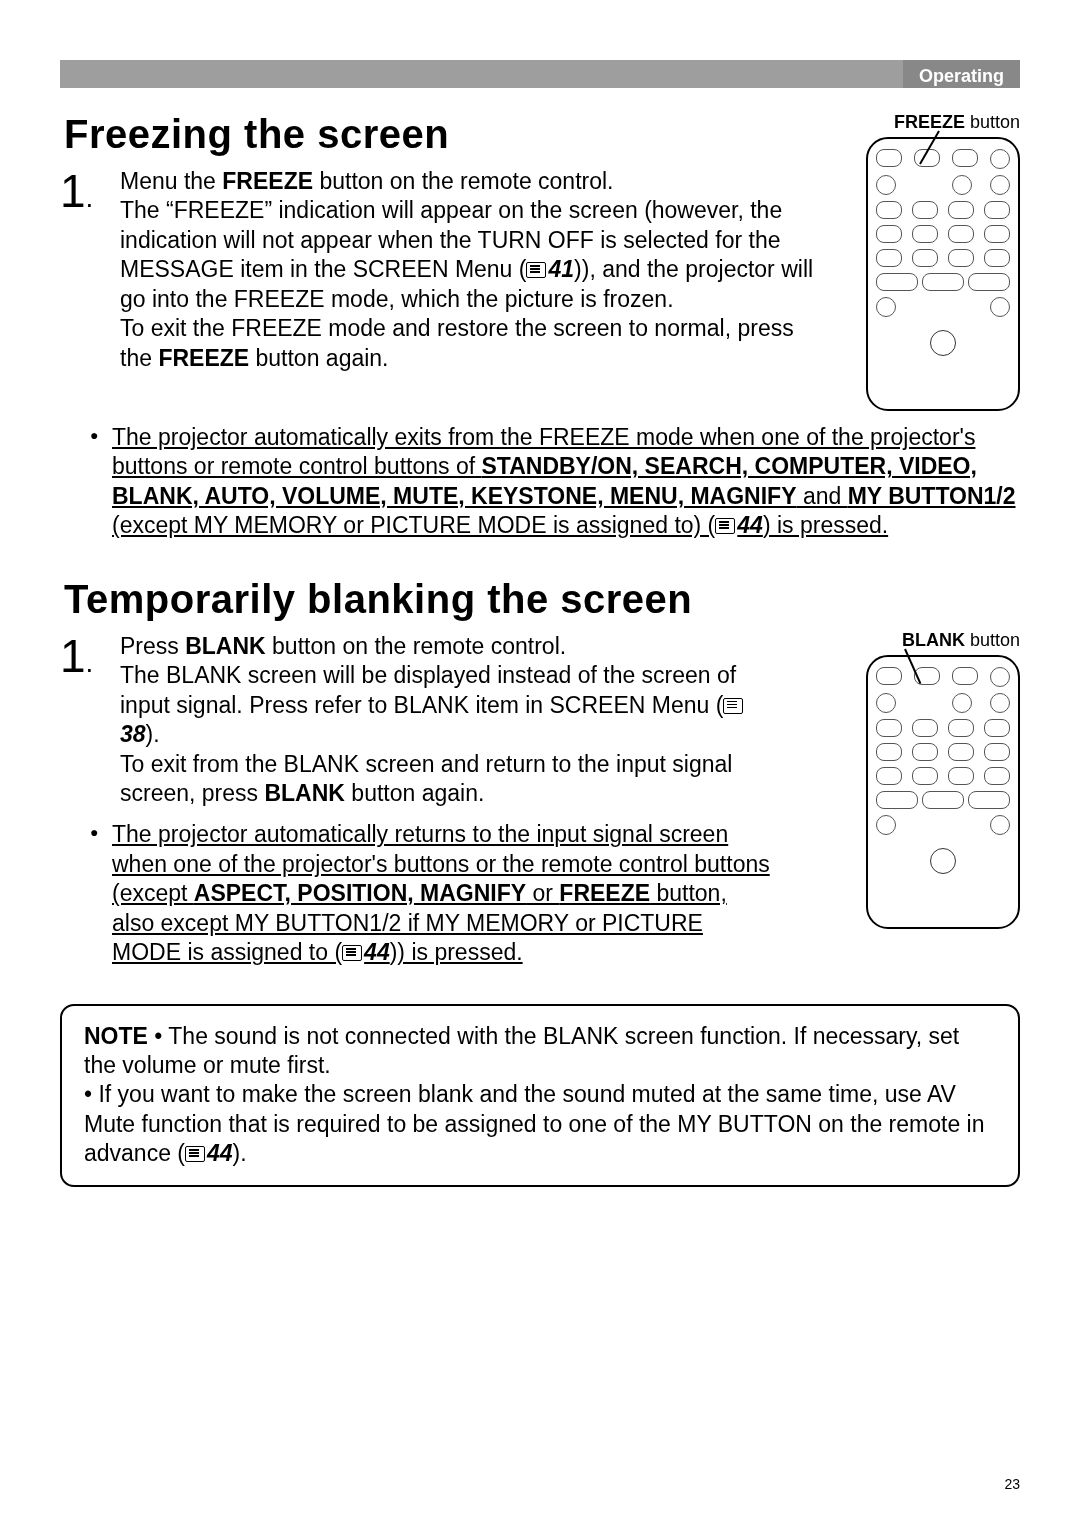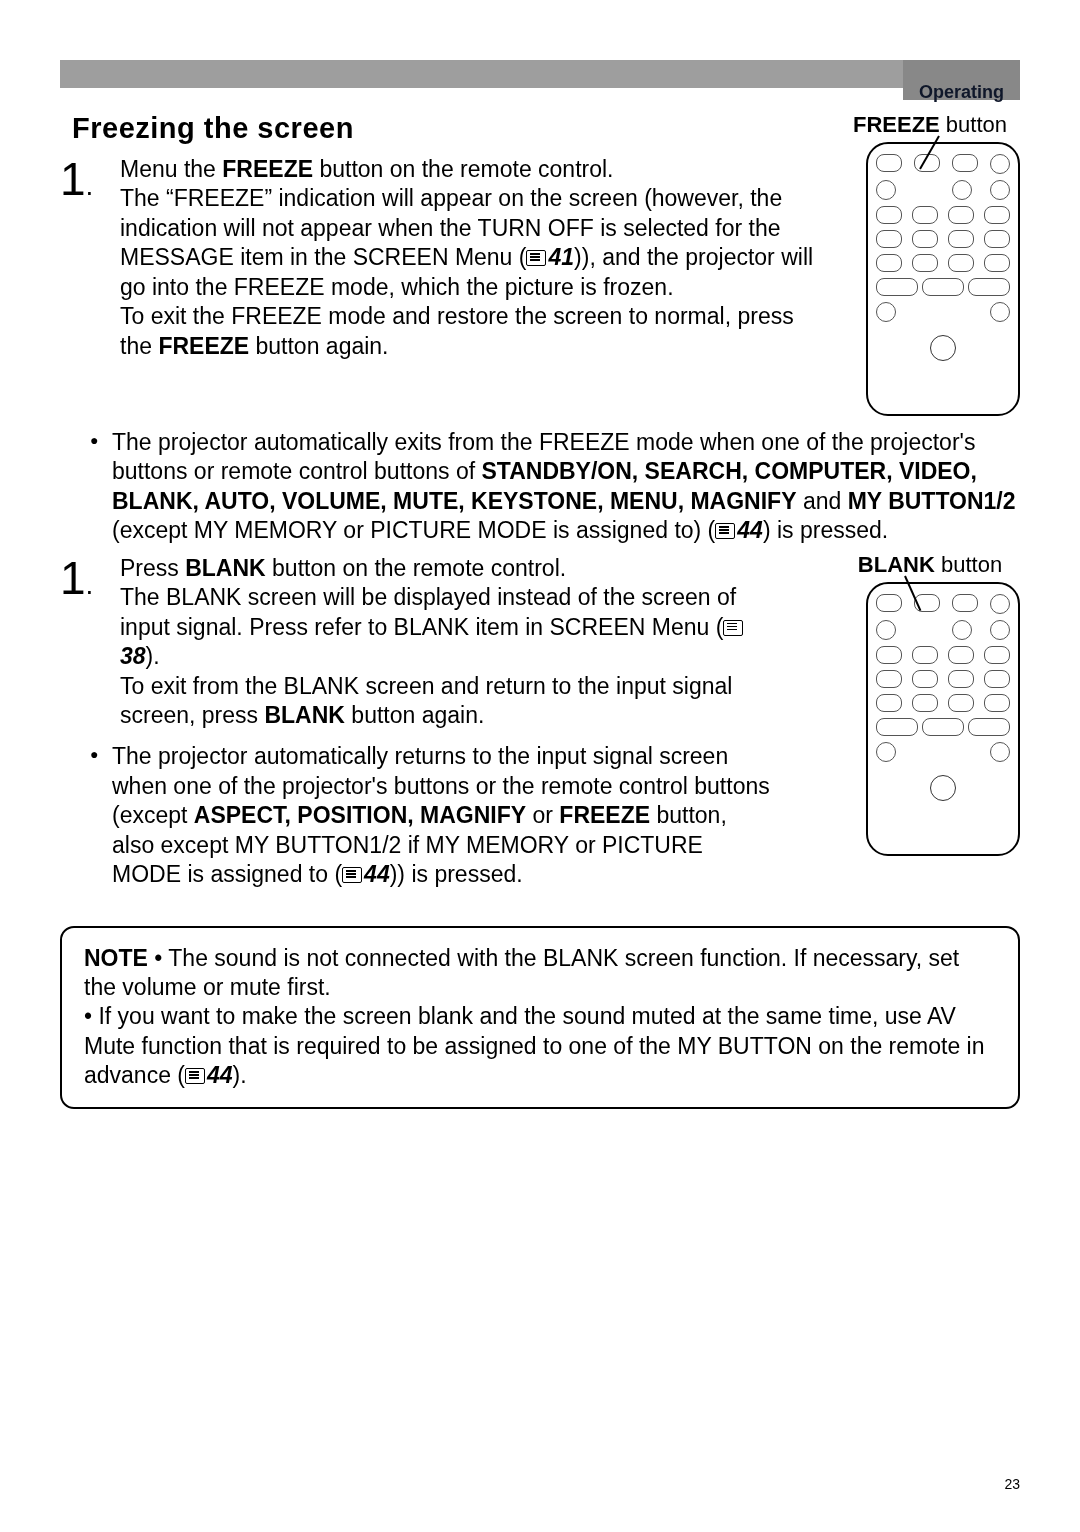--- a/index.html
+++ b/index.html
@@ -22,31 +22,31 @@
     background: #9e9e9e;
     position: relative;
     margin-bottom: 24px;
   }
   .topbar .opbox {
     position: absolute;
     right: 0;
     top: 0;
     height: 28px;
     background: #888;
-    color: #0f172a;
+    color: #ffffff;
     font-weight: bold;
     font-size: 18px;
-    padding: 20px 16px;
+    padding: 4px 16px;
     box-sizing: border-box;
     line-height: 24px;
   }
   h2.section {
-    font-size: 29px;
+    font-size: 40px;
     font-weight: 900;
-    margin: 6px 0 10px 12px;
+    margin: 6px 0 10px 4px;
     letter-spacing: 0.5px;
   }
   .body-text {
     font-size: 23px;
     line-height: 1.28;
   }
   .step {
     display: flex;
     align-items: flex-start;
     margin-bottom: 8px;
@@ -62,36 +62,37 @@
     font-size: 28px;
     vertical-align: baseline;
   }
   .step .text {
     flex: 1;
   }
   ul.bullets {
     margin: 12px 0 0 30px;
     padding: 0;
     list-style: none;
+    text-decoration: underline;
   }
   ul.bullets li {
     position: relative;
     padding-left: 22px;
     margin-bottom: 8px;
   }
   ul.bullets li::before {
     content: "●";
     position: absolute;
     left: 0;
     top: 4px;
     font-size: 14px;
   }
   .remote-label {
-    font-size: 22px;
-    text-align: center;
+    font-size: 18px;
+    text-align: right;
     margin-bottom: 4px;
   }
   .remote-box {
     width: 150px;
     height: 270px;
     border: 2px solid #000;
     border-radius: 22px;
     position: relative;
     background: #fff;
     margin-left: auto;
@@ -255,20 +256,21 @@
   </div>
 
   <div class="clear"></div>
 
   <ul class="bullets body-text">
     <li>
       <span>The projector automatically exits from the FREEZE mode when one of the projector's buttons or remote control buttons of </span><span class="bold">STANDBY/ON, SEARCH, COMPUTER, VIDEO, BLANK, AUTO, VOLUME, MUTE, KEYSTONE, MENU, MAGNIFY</span><span> and </span><span class="bold">MY BUTTON1/2</span><span> (except MY MEMORY or PICTURE MODE is assigned to) (</span><span class="ref-icon"></span><span class="ref-num">44</span><span>) is pressed.</span>
     </li>
   </ul>
 
+  <h2 class="section" style="margin-top:36px;">Temporarily blanking the screen</h2>
 
   <div class="float-right-block" style="margin-top:-2px;">
     <div class="remote-label">
       <span class="bold">BLANK</span><span> button</span>
     </div>
     <div class="remote-box">
       <div class="remote-line" style="top:-8px; left:36px; transform: rotate(-24deg);"></div>
       <div class="remote-inner">
         <div class="remote-row">
             <div class="rbtn"></div>

